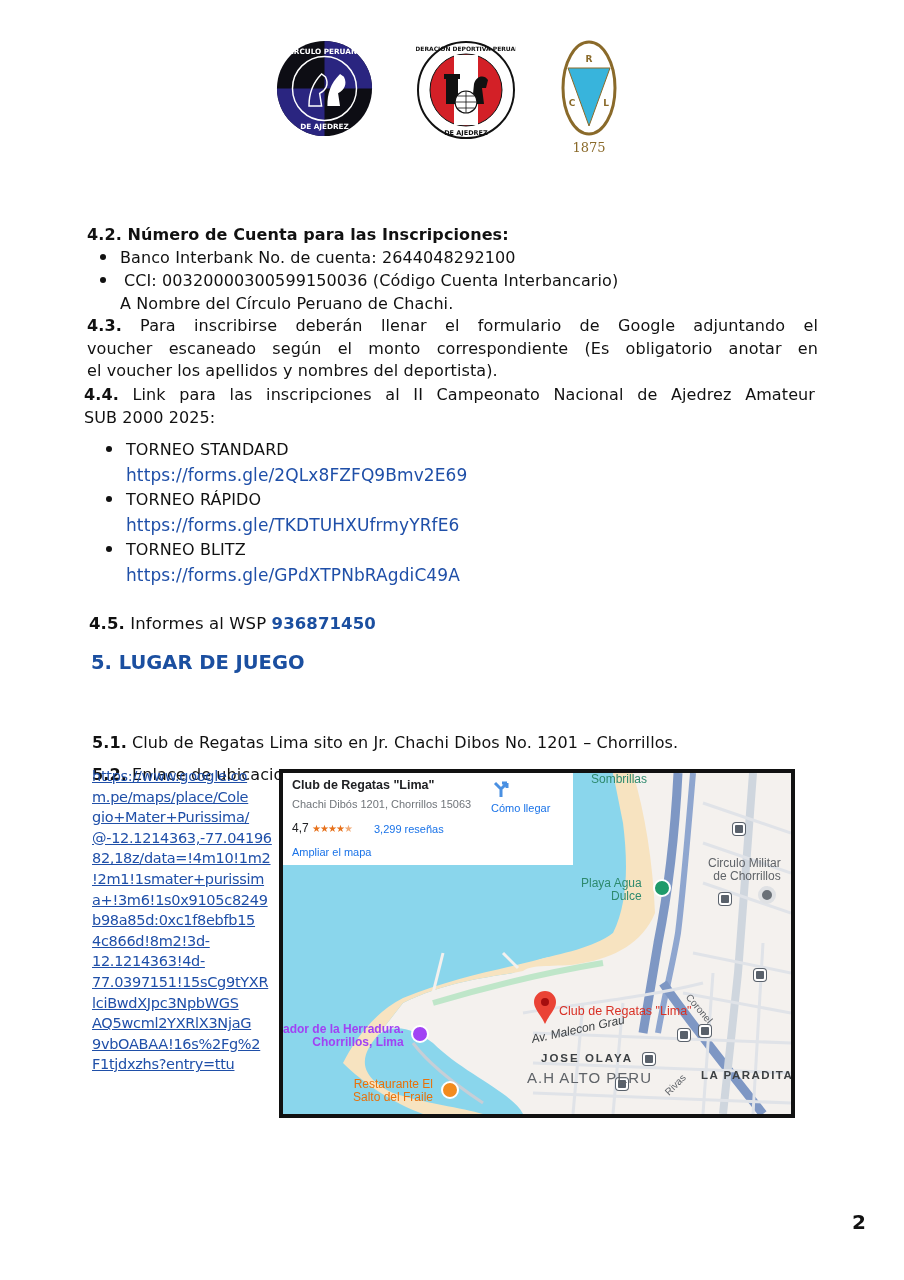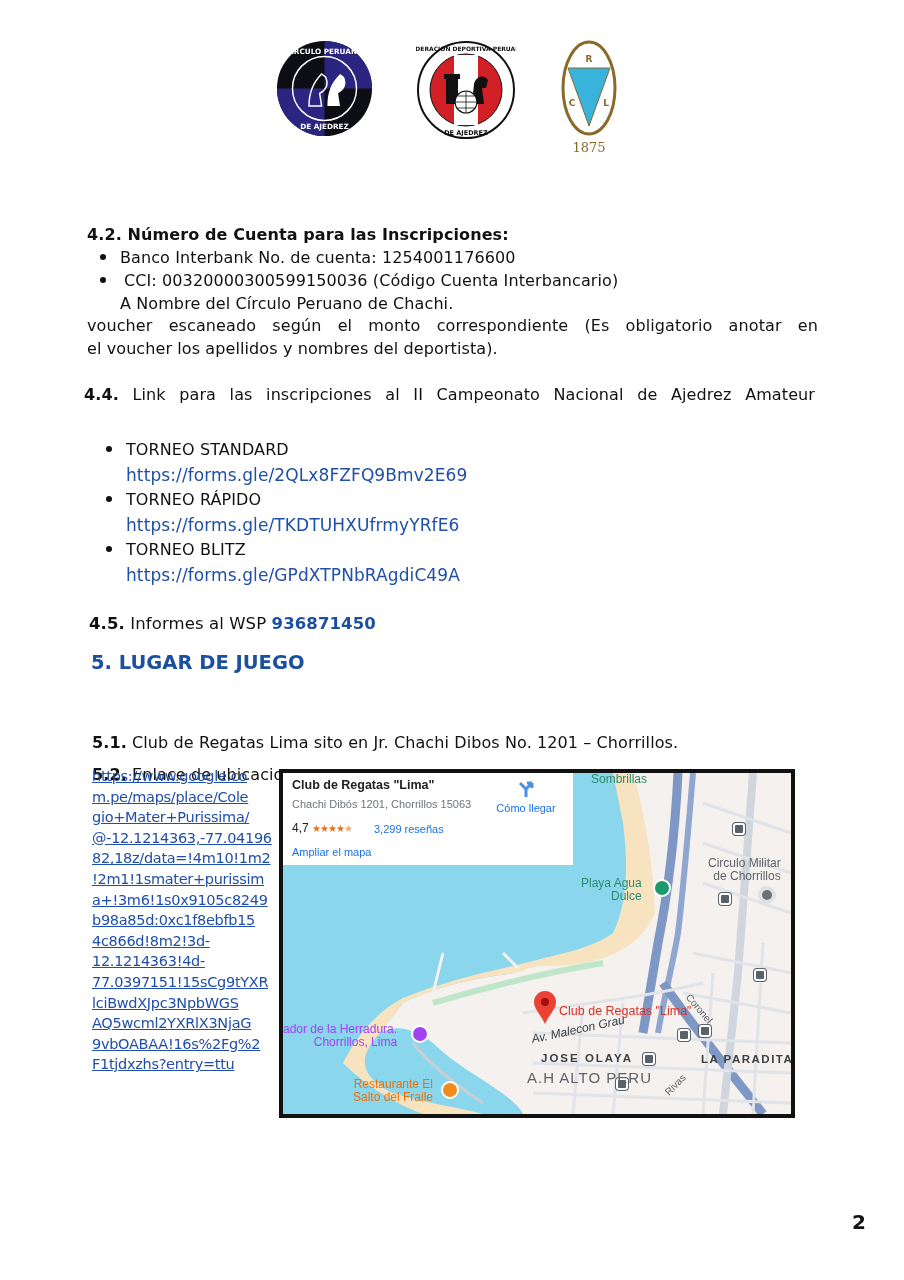--- a/index.html
+++ b/index.html
@@ -62,34 +62,36 @@
     <text x="46" y="66" font-size="9" fill="#8a6a2a" text-anchor="middle" font-weight="bold" font-family="DejaVu Sans, sans-serif">L</text>
     <text x="29" y="112" font-size="13" fill="#8a6a2a" text-anchor="middle" font-family="DejaVu Serif, serif">1875</text>
   </svg>
 </div>
 
 <div class="abs txt b" style="left:87px; top:180px;">
   <span>4.2.</span>
   <span>Número de Cuenta para las Inscripciones:</span>
 </div>
 <div class="abs txt" style="left:100px; top:203px;">
-  <span class="bullet"></span><span>Banco Interbank No. de cuenta: 1254001176600</span>
+  <span class="bullet"></span><span>Banco Interbank No. de cuenta: 2644048292100</span>
 </div>
 <div class="abs txt" style="left:100px; top:226px;">
   <span class="bullet"></span><span style="margin-left:4px">CCI: 00320000300599150036 (Código Cuenta Interbancario)</span>
 </div>
 <div class="abs txt" style="left:120px; top:249px;">A Nombre del Círculo Peruano de Chachi.</div>
 
 <div class="abs txt" style="left:87px; top:271px; width:731px;">
+  <div class="justify" style="text-align-last: justify;"><span class="b">4.3.</span> <span>Para inscribirse deberán llenar el formulario de Google adjuntando el</span></div>
   <div style="text-align-last: justify;">voucher escaneado según el monto correspondiente (Es obligatorio anotar en</div>
   <div>el voucher los apellidos y nombres del deportista).</div>
 </div>
 
 <div class="abs txt" style="left:84px; top:340px; width:731px;">
   <div style="text-align-last: justify;"><span class="b">4.4.</span> <span>Link para las inscripciones al II Campeonato Nacional de Ajedrez Amateur</span></div>
+  <div>SUB 2000 2025:</div>
 </div>
 
 <div class="abs txt" style="left:106px; top:395px;">
   <span class="bullet"></span><span>TORNEO STANDARD</span>
 </div>
 <a class="abs txt link" style="left:126px; top:420px; font-size:17px;text-align:right;">https://forms.gle/2QLx8FZFQ9Bmv2E69</a>
 <div class="abs txt" style="left:106px; top:445px;">
   <span class="bullet"></span><span>TORNEO RÁPIDO</span>
 </div>
 <a class="abs txt link" style="left:126px; top:470px; font-size:17px;">https://forms.gle/TKDTUHXUfrmyYRfE6</a>
@@ -168,21 +170,21 @@
 
   <div class="infobox">
     <div class="abs" style="left:9px; top:5px; font-size:12.5px; font-weight:bold; color:#202124;">Club de Regatas "Lima"</div>
     <div class="abs" style="left:9px; top:25px; font-size:11px; color:#70757a;">Chachi Dibós 1201, Chorrillos 15063</div>
     <div class="abs" style="left:9px; top:48px; font-size:12px; color:#202124;">
       <span>4,7</span>
       <span style="color:#e7711b; font-size:10px; letter-spacing:-1px;">★★★★</span><span style="color:#e7711b; font-size:10px; opacity:0.6;">★</span>
     </div>
     <a class="abs" style="left:91px; top:50px; font-size:11px; color:#1a73e8;">3,299 reseñas</a>
     <a class="abs" style="left:9px; top:73px; font-size:11px; color:#1a73e8;">Ampliar el mapa</a>
-    <div class="abs" style="left:208px; top:5px; width:70px; text-align:center;">
+    <div class="abs" style="left:208px; top:5px; width:70px; ">
       <svg width="20" height="20" viewBox="0 0 20 20">
         <path d="M10 19 V11 L4 5 M10 11 L16 5 M16 5 H11 M16 5 V10" stroke="#4a90e2" stroke-width="3" fill="none"></path>
       </svg>
       <div style="font-size:11px; color:#1a73e8;">Cómo llegar</div>
     </div>
   </div>
 
   <div class="map-label" style="left:308px; top:0px; color:#2e8a6e;">Sombrillas</div>
   <div class="map-label" style="left:298px; top:104px; color:#2e8a6e; text-align:right;">
     <div>Playa Agua</div>
@@ -203,24 +205,24 @@
   <div class="bus" style="left:333px; top:305px;"></div>
 
   <svg class="abs" style="left:250px; top:218px;" width="24" height="34" viewBox="0 0 24 34">
     <path d="M12 33 C8 24 1 18 1 11 A11 11 0 0 1 23 11 C23 18 16 24 12 33 Z" fill="#ea4335"></path>
     <circle cx="12" cy="11" r="4" fill="#a50e0e"></circle>
   </svg>
   <div class="map-label" style="left:276px; top:232px; color:#d93025; font-size:12.5px;">Club de Regatas "Lima"</div>
   <div class="map-label" style="left:250px; top:260px; color:#3c4043; transform:rotate(-12deg); transform-origin:left bottom; font-style:italic;">Av. Malecon Grau</div>
   <div class="map-label" style="left:258px; top:279px; color:#3c4043; font-weight:bold; letter-spacing:2px; font-size:11.5px;">JOSE OLAYA</div>
   <div class="map-label" style="left:244px; top:298px; color:#5f6368; font-size:15px; letter-spacing:1px;">A.H ALTO PERU</div>
-  <div class="map-label" style="left:418px; top:280px; color:#3c4043; font-weight:bold; letter-spacing:1.5px; font-size:11.5px;">LA PARADITA</div>
+  <div class="map-label" style="left:418px; top:296px; color:#3c4043; font-weight:bold; letter-spacing:1.5px; font-size:11.5px;">LA PARADITA</div>
   <div class="map-label" style="left:410px; top:218px; color:#5f6368; font-size:10px; transform:rotate(50deg); transform-origin:left top;">Coronel</div>
   <div class="map-label" style="left:388px; top:312px; color:#5f6368; font-size:10px; transform:rotate(-45deg); transform-origin:left bottom;">Rivas</div>
-  <div class="map-label" style="left:0px; top:250px; color:#a142f4; text-align:right;">
+  <div class="map-label" style="left:0px; top:250px; color:#a142f4; text-align:right;font-weight:bold;">
     <div>ador de la Herradura.</div>
     <div>Chorrillos, Lima</div>
   </div>
   <div class="abs" style="left:128px; top:252px; width:18px; height:18px; border-radius:50%; background:#a142f4; border:2px solid #fff;"></div>
   <div class="map-label" style="left:70px; top:305px; color:#e8710a; text-align:right;">
     <div>Restaurante El</div>
     <div>Salto del Fraile</div>
   </div>
   <div class="abs" style="left:158px; top:308px; width:18px; height:18px; border-radius:50%; background:#f28b1e; border:2px solid #fff;"></div>
 </div>

